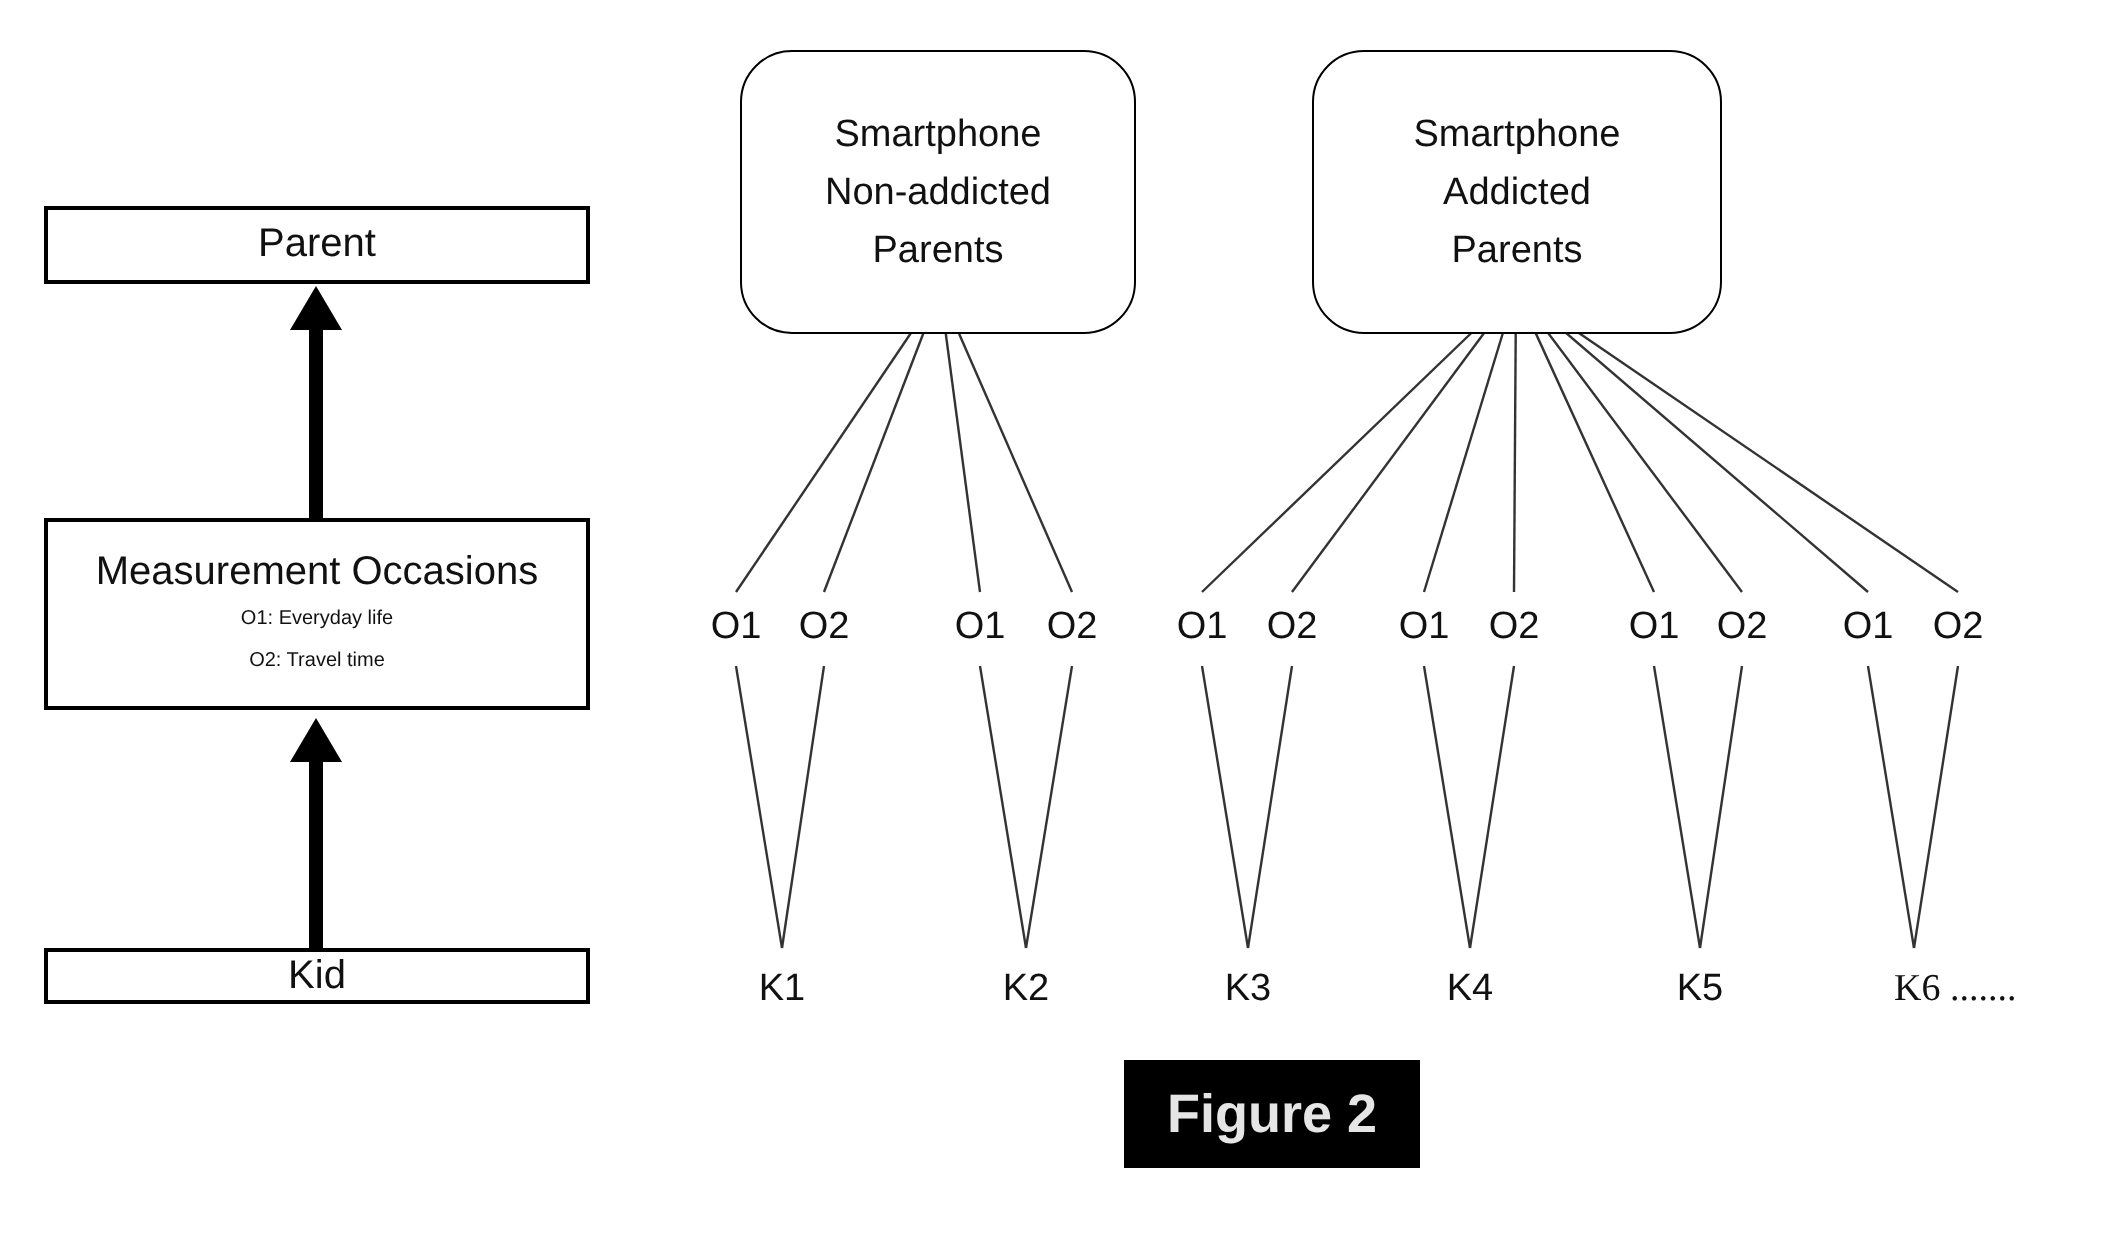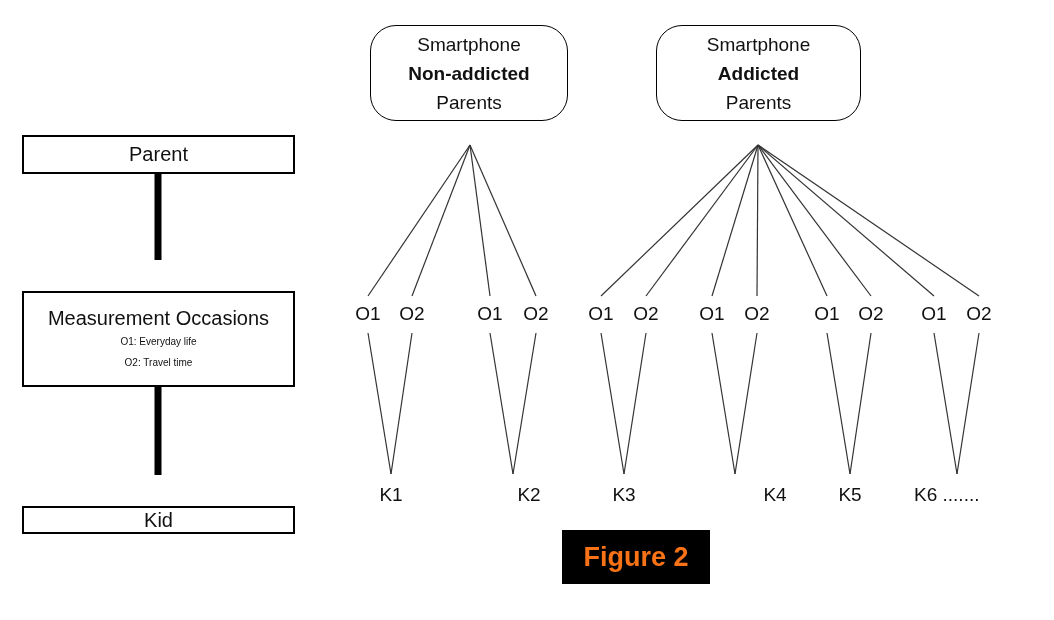--- a/index.html
+++ b/index.html
@@ -6,44 +6,43 @@
   .stage{
     position:relative;width:1054px;height:620px;background:#ffffff;
     font-family:"Liberation Sans",sans-serif;color:#111111;overflow:hidden;
   }
   svg.lines{position:absolute;left:0;top:0;width:1054px;height:620px;}
   .lbox{
     position:absolute;left:22px;width:273px;box-sizing:border-box;
     border:2px solid #000000;background:#ffffff;
     display:flex;flex-direction:column;align-items:center;justify-content:center;
     text-align:center;
-    margin-top:32px;
   }
   .box-parent{top:103px;height:39px;font-size:20px;}
   .box-measure{top:259px;height:96px;}
   .m-title{font-size:20px;line-height:26px;}
   .m-sub{font-size:10px;line-height:21px;}
   .box-kid{top:474px;height:28px;font-size:20px;}
   .gbox{
-    position:absolute;top:25px;height:96px;box-sizing:border-box;
+    position:absolute;top:25px;height:142px;box-sizing:border-box;
     border:1.5px solid #000000;border-radius:26px;background:#ffffff;
     display:flex;flex-direction:column;align-items:center;justify-content:center;
     text-align:center;font-size:19px;line-height:29px;
   }
   .gbox-nonaddicted{left:370px;width:198px;}
   .gbox-addicted{left:656px;width:205px;}
-  .bold{font-weight:bold;}
+  .bold{font-weight:normal;}
   .flabel{
     position:absolute;font-size:19px;white-space:nowrap;
     transform:translate(-50%,-50%);
   }
   .flabel.left{transform:translate(0,-50%);}
   .figure-label{
     position:absolute;left:562px;top:530px;width:148px;height:54px;
-    background:#000000;color:#f97316;font-size:27px;font-weight:bold;
+    background:#000000;color:#e5e5e5;font-size:27px;font-weight:bold;
     display:flex;align-items:center;justify-content:center;
   }
 </style>
 </head>
 <body>
 
 <div class="stage">
 
   <svg class="lines" id="line-layer" viewBox="0 0 1054 620" xmlns="http://www.w3.org/2000/svg">
 
@@ -104,32 +103,32 @@
     <span class="bold">Addicted</span>
     <span>Parents</span>
   </div>
 
   <div id="label-layer">
       <div class="flabel" style="left: 368px; top: 314px;">O1</div>
       <div class="flabel" style="left: 412px; top: 314px;">O2</div>
       <div class="flabel" style="left: 391px; top: 495px;">K1</div>
       <div class="flabel" style="left: 490px; top: 314px;">O1</div>
       <div class="flabel" style="left: 536px; top: 314px;">O2</div>
-      <div class="flabel" style="left: 529px; top: 495px;">K2</div>
+      <div class="flabel" style="left: 513px; top: 495px;">K2</div>
       <div class="flabel" style="left: 601px; top: 314px;">O1</div>
       <div class="flabel" style="left: 646px; top: 314px;">O2</div>
       <div class="flabel" style="left: 624px; top: 495px;">K3</div>
       <div class="flabel" style="left: 712px; top: 314px;">O1</div>
       <div class="flabel" style="left: 757px; top: 314px;">O2</div>
-      <div class="flabel" style="left: 735px; top: 495px; margin-left: 40px;">K4</div>
+      <div class="flabel" style="left: 735px; top: 495px;">K4</div>
       <div class="flabel" style="left: 827px; top: 314px;">O1</div>
       <div class="flabel" style="left: 871px; top: 314px;">O2</div>
       <div class="flabel" style="left: 850px; top: 495px;">K5</div>
       <div class="flabel" style="left: 934px; top: 314px;">O1</div>
       <div class="flabel" style="left: 979px; top: 314px;">O2</div>
-      <div class="flabel left" style="left: 914px; top: 495px;">K6 .......</div>
+      <div class="flabel left" style="left: 947px; top: 495px; font-family: Liberation Serif, serif;">K6 .......</div>
     </div>
 
   <div class="figure-label">
     <span>Figure 2</span>
   </div>
 
 </div>
 
 </body></html>

